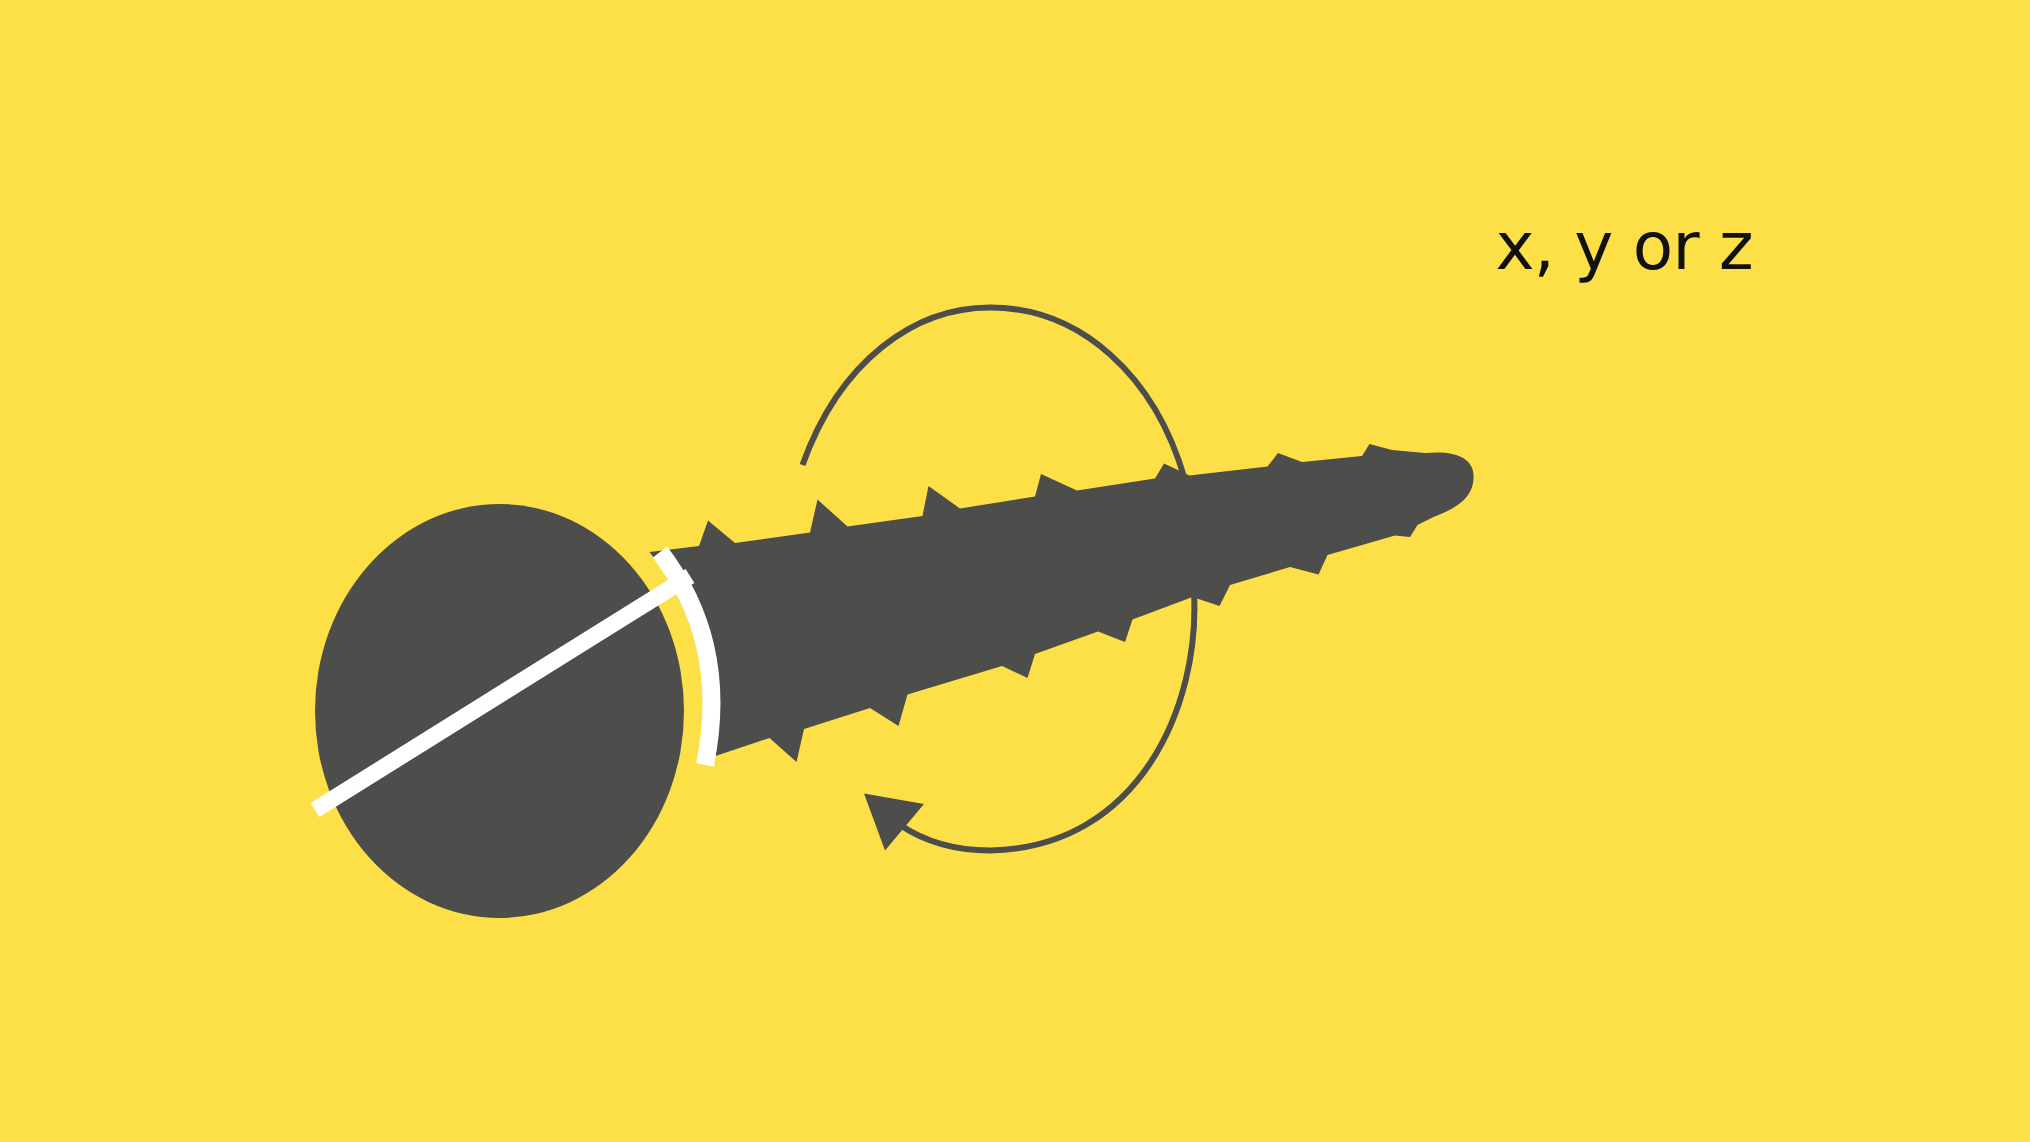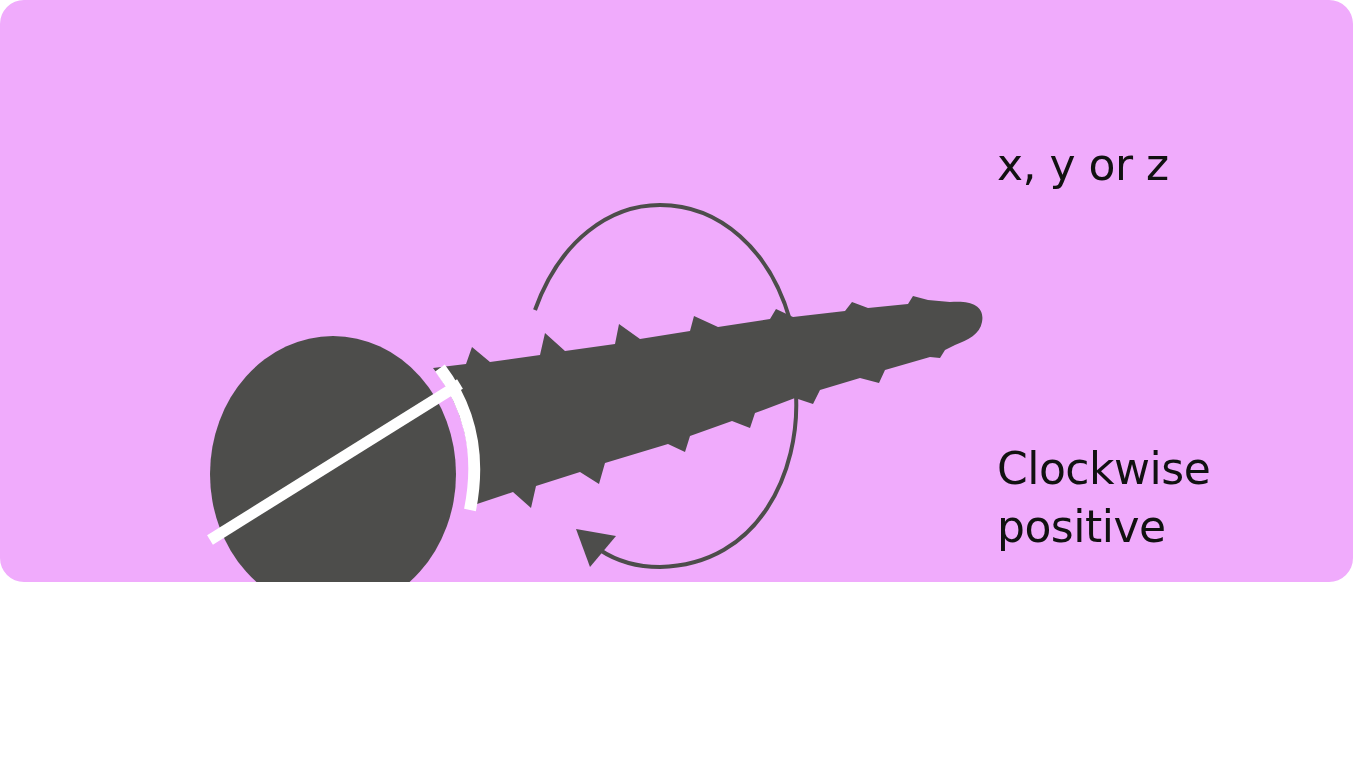--- a/index.html
+++ b/index.html
@@ -1,16 +1,16 @@
 <!DOCTYPE html>
 <html><head>
 <meta charset="utf-8">
 <style>
   html, body { margin: 0; padding: 0; background: #ffffff; }
-  #canvas { position: relative; width: 1353px; height: 582px; overflow: hidden; background: #f0abfc; border-radius: 24px; }
+  #canvas { position: relative; width: 1353px; height: 761px; overflow: hidden; background: #fde047; }
   svg.diagram { position: absolute; left: 0; top: 0; }
   .label {
     position: absolute;
     font-family: "DejaVu Sans", "Liberation Sans", sans-serif;
     color: #111111;
     font-size: 44px;
     line-height: 58px;
     letter-spacing: -0.5px;
     white-space: nowrap;
   }
@@ -59,17 +59,13 @@
     </g>
 
     <g fill="none" stroke="#4d4d4b" stroke-width="4">
       <path d="M 796 395 C 800 470, 760 565, 660 567 C 635 567, 615 560, 600 550"></path>
     </g>
 
     <polygon fill="#4d4d4b" points="576,529 616,536 590,567"></polygon>
   </svg>
 
   <div id="axis-label" class="label">x, y or z</div>
-  <div id="rotation-label" class="label">
-    <div>Clockwise</div>
-    <div>positive</div>
-  </div>
 </div>
 
 </body></html>

